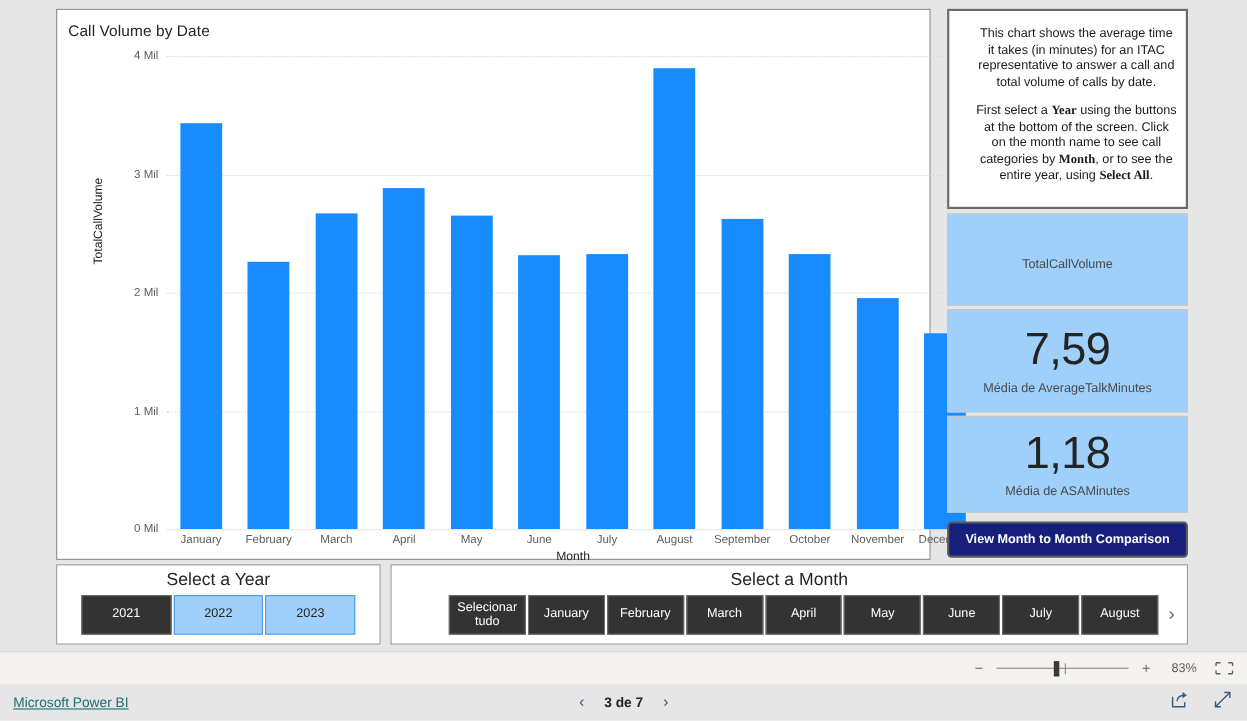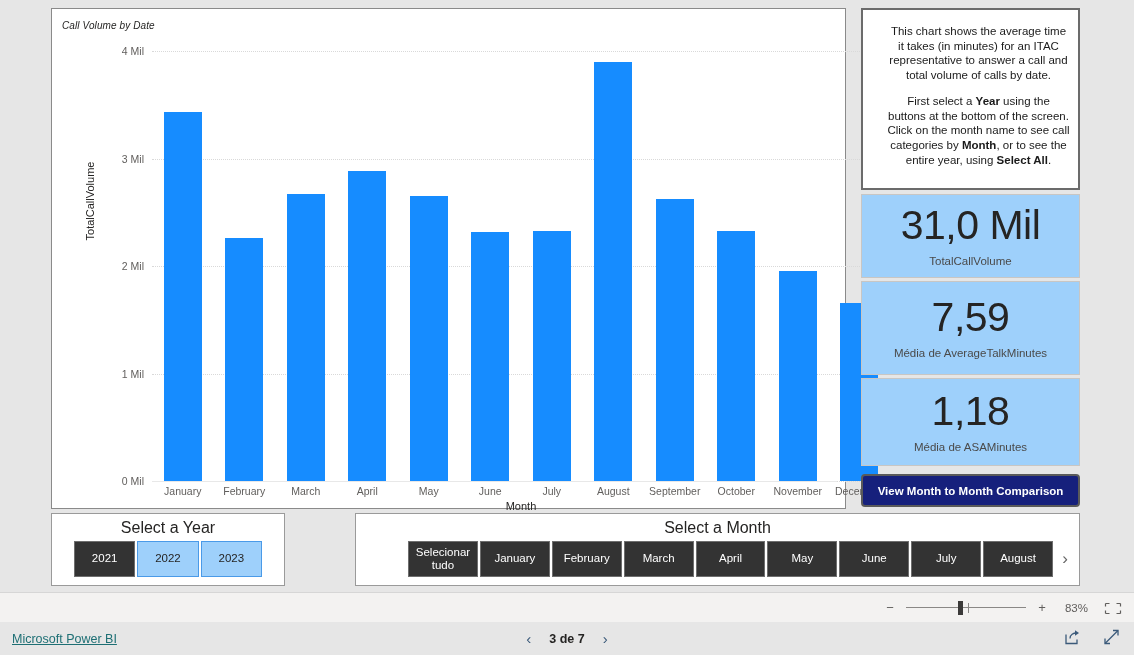--- a/index.html
+++ b/index.html
@@ -29,24 +29,23 @@
     position: absolute;
     left: 51px; top: 8px;
     width: 795px; height: 501px;
     background: #ffffff;
     border: 1px solid #8a8a8a;
     box-sizing: border-box;
   }
   #chart-title {
     position: absolute;
     left: 10px; top: 11px;
-    font-size: 10px;
+    font-size: 14px;
     color: #252423;
     letter-spacing: .1px;
-    font-style: italic;
   }
   
   #y-axis-title {
     position: absolute;
     left: -22px;
     top: 186px;
     width: 120px;
     text-align: center;
     transform: rotate(-90deg);
     font-size: 11px;
@@ -126,21 +125,21 @@
     width: 219px; height: 182px;
     background: #ffffff;
     border: 2px solid #6b6b6b;
     box-sizing: border-box;
     padding: 14px 8px 0 24px;
     text-align: center;
     font-size: 11.5px;
     color: #1a1a1a;
     line-height: 1.28;
   }
-  #info-card b { font-weight: bold; }
+  #info-card b { font-weight: bold; font-family: Liberation Serif, serif; }
   #info-card p { margin: 0 0 11px 0; }
 
   .kpi-card {
     position: absolute;
     left: 861px;
     width: 219px;
     background: #9ed0fb;
     border: 1px solid #c8c6c4;
     box-sizing: border-box;
     display: flex;
@@ -184,21 +183,21 @@
     cursor: pointer;
   }
 
   
   .slicer {
     position: absolute;
     background: #ffffff;
     border: 1px solid #9a9a9a;
     box-sizing: border-box;
   }
-  #year-slicer  { left: 51px;  top: 513px; width: 234px; height: 73px; }
+  #year-slicer  { left: 51px;  top: 513px; width: 295px; height: 73px; }
   #month-slicer { left: 355px; top: 513px; width: 725px; height: 73px; }
   .slicer-title {
     text-align: center;
     font-size: 16px;
     color: #252423;
     padding-top: 5px;
   }
   .slicer-items {
     display: flex;
     padding: 4px 6px 0 6px;
@@ -421,21 +420,20 @@
     <div id="axis-line"></div>
     <div id="x-axis-title">Month</div>
   </div>
 
   <div id="info-card">
     <p>This chart shows the average time it takes (in minutes) for an ITAC representative to answer a call and total volume of calls by date.</p>
     <p><span>First select a </span><b>Year</b><span> using the buttons at the bottom of the screen. Click on the month name to see call categories by </span><b>Month</b><span>, or to see the entire year, using </span><b>Select All</b><span>.</span></p>
   </div>
 
   <div class="kpi-card" id="kpi-1">
-    <div class="kpi-value">31,0 Mil</div>
     <div class="kpi-label">TotalCallVolume</div>
   </div>
   <div class="kpi-card" id="kpi-2">
     <div class="kpi-value">7,59</div>
     <div class="kpi-label">Média de AverageTalkMinutes</div>
   </div>
   <div class="kpi-card" id="kpi-3">
     <div class="kpi-value">1,18</div>
     <div class="kpi-label">Média de ASAMinutes</div>
   </div>

